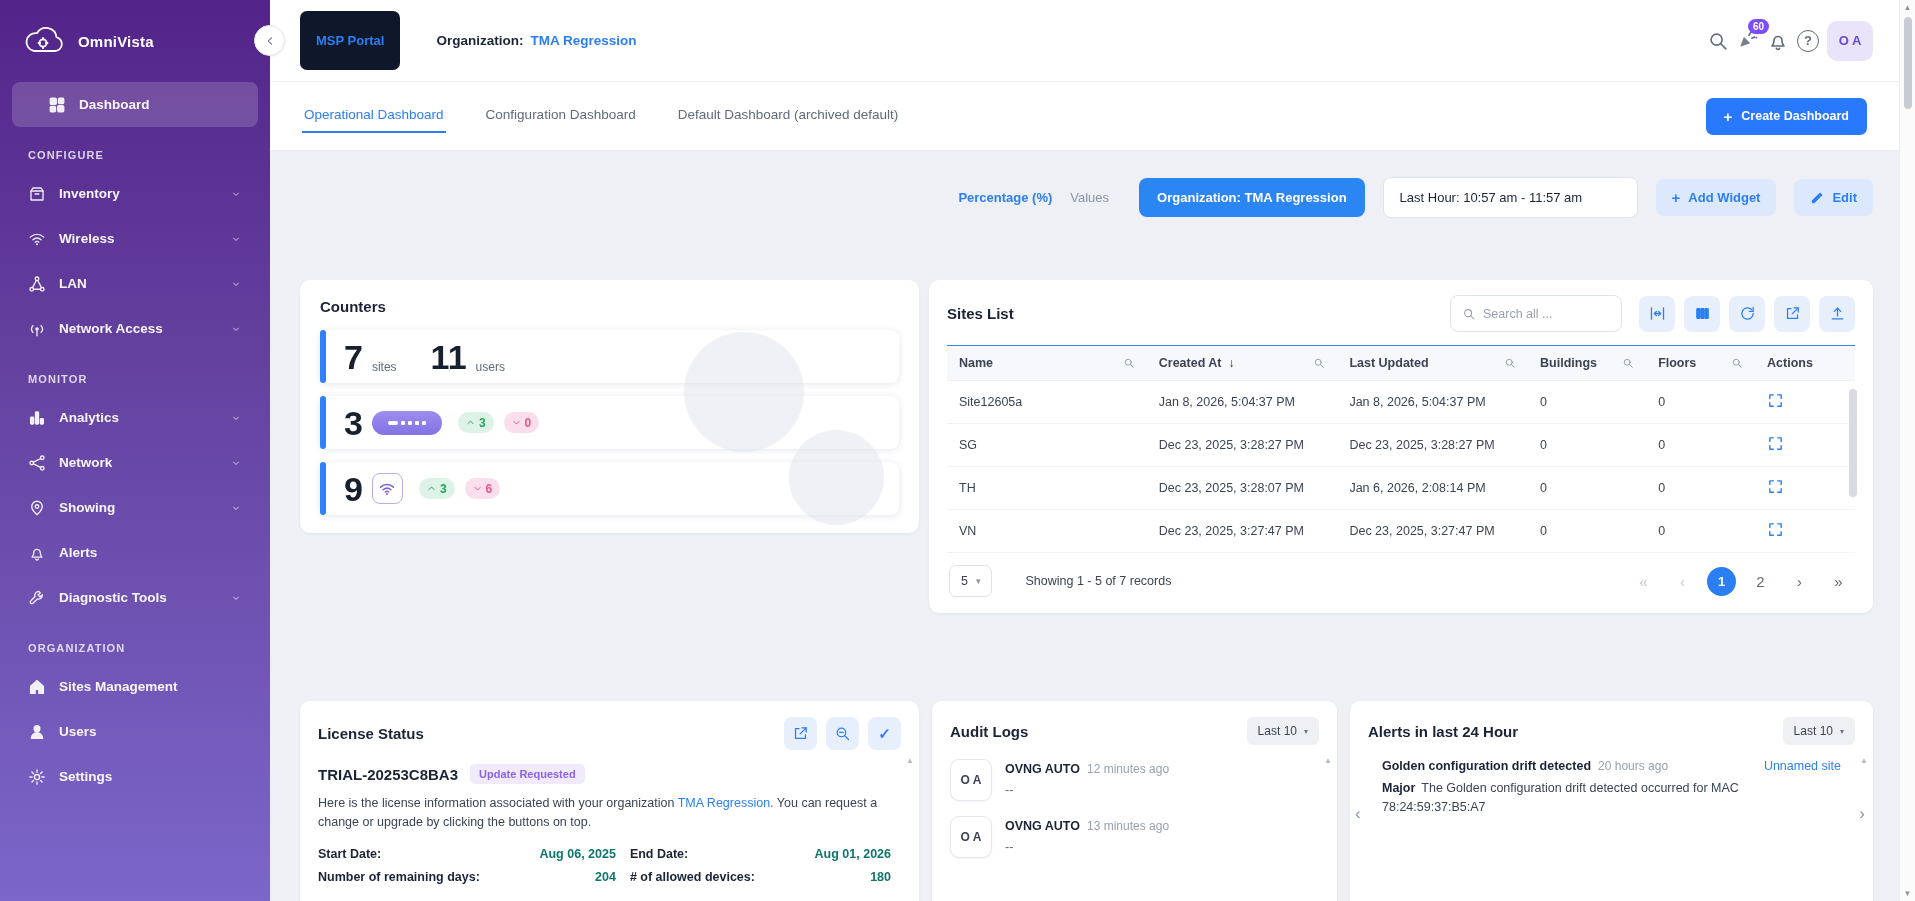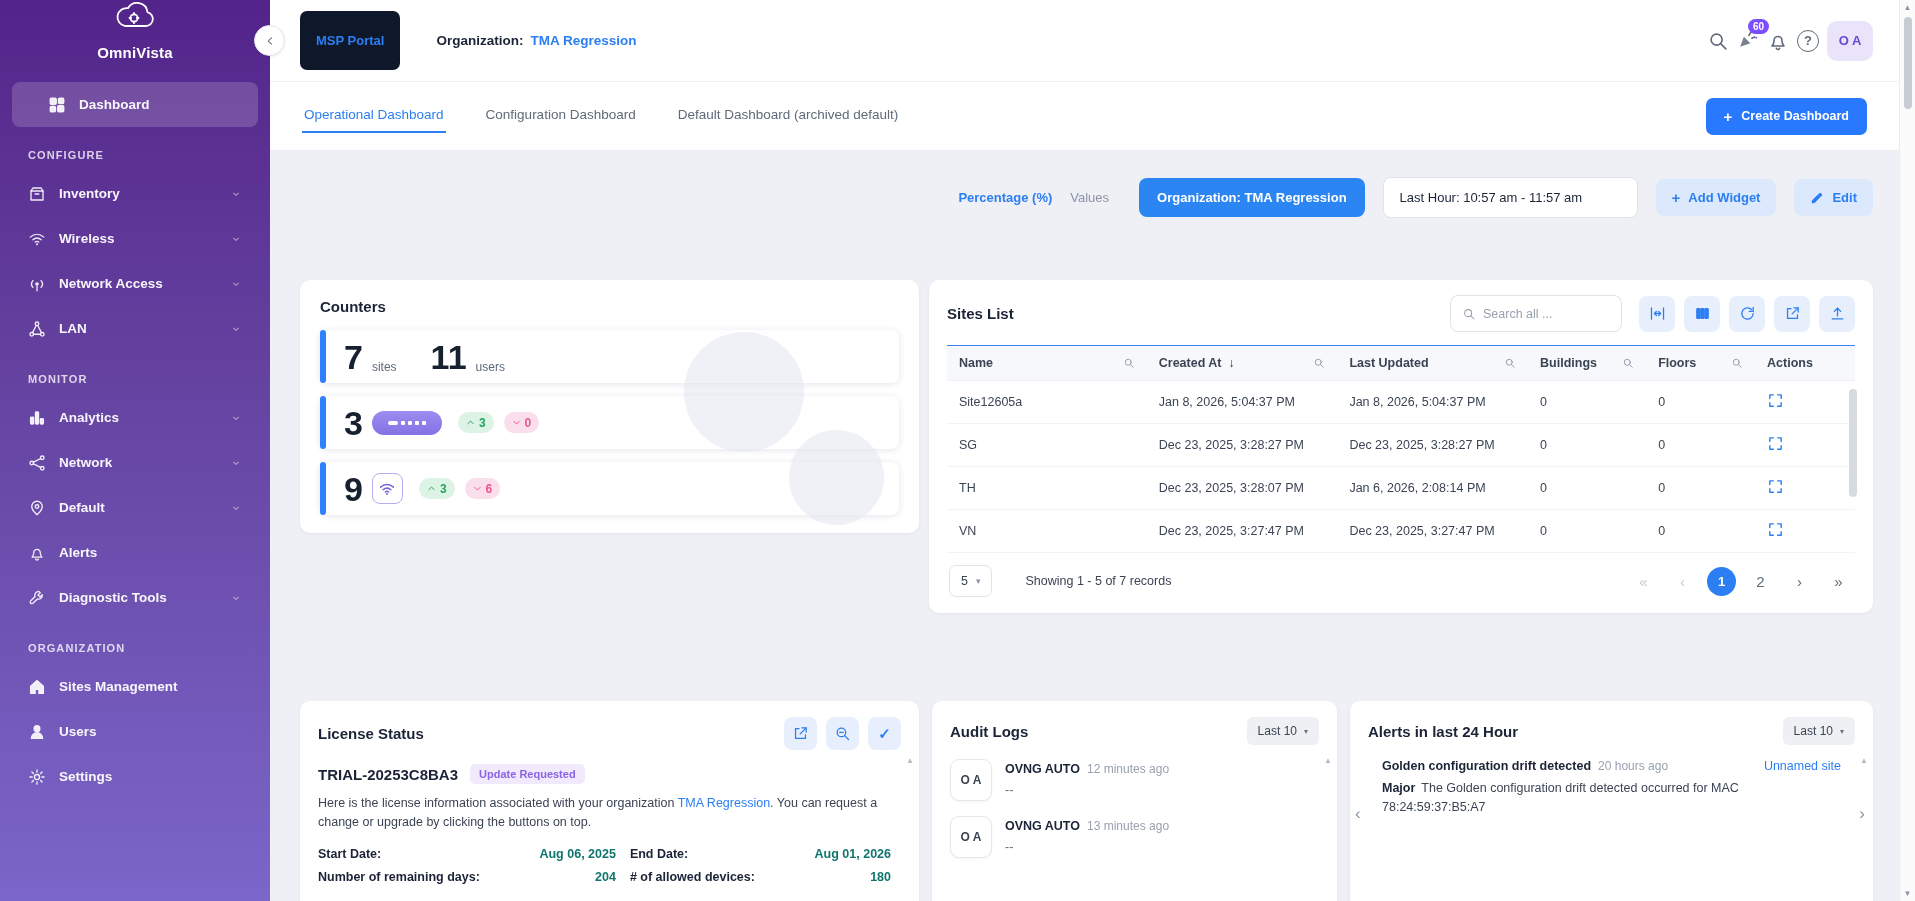--- a/index.html
+++ b/index.html
@@ -5,21 +5,21 @@
   * { box-sizing: border-box; margin: 0; padding: 0; }
   html,body { width: 1915px; height: 901px; overflow: hidden; }
   body { font-family: "Liberation Sans", sans-serif; background: #eef0f6; color: #1b2437; }
   .app { display: flex; height: 100%; }
 
   
   svg { fill: none; stroke: currentColor; stroke-width: 1.8; stroke-linecap: round; stroke-linejoin: round; display:block; }
 
   
   .sidebar { width: 270px; flex-shrink: 0; background: linear-gradient(180deg,#53248a 0%,#64419f 40%,#7b66c9 100%); color:#fff; position:relative; }
-  .brand { height: 82px; display:flex; align-items:center; gap:12px; padding:0 22px;flex-direction:column; }
+  .brand { height: 82px; display:flex; align-items:center; gap:12px; padding:0 22px; }
   .brand-logo svg { width:44px; height:32px; }
   .brand-name { font-size:15px; font-weight:bold; letter-spacing:.2px; }
   .nav-item { height:45px; display:flex; align-items:center; gap:13px; padding:0 16px; margin:0 12px; border-radius:8px; font-size:13.5px; font-weight:bold; color:rgba(255,255,255,.95); cursor:pointer; }
   .nav-item.active { background:rgba(255,255,255,.17);padding-left:36px; }
   .nav-ic { width:18px; height:18px; flex-shrink:0; opacity:.95; }
   .nav-ic svg { width:18px; height:18px; }
   .nav-ch { margin-left:auto; opacity:.85; }
   .nav-ch svg { width:12px; height:12px; }
   .nav-section { padding:22px 28px 10px; font-size:11px; font-weight:bold; letter-spacing:1.1px; color:rgba(255,255,255,.78); }
 
@@ -222,48 +222,48 @@
       <span class="nav-lb">Wireless</span>
       <span class="nav-ch">
           <svg viewBox="0 0 24 24" stroke-width="2.4">
             <path d="M7 10l5 5 5-5"></path>
           </svg>
         </span>
     </div>
     <div class="nav-item">
       <span class="nav-ic">
           <svg viewBox="0 0 24 24">
+            <circle cx="12" cy="5" r="2.4"></circle>
+            <circle cx="5" cy="19" r="2.4"></circle>
+            <circle cx="19" cy="19" r="2.4"></circle>
+            <path d="M11 7.3 L6 16.8 M13 7.3 L18 16.8 M7.5 19h9"></path>
+          </svg>
+        </span>
+      <span class="nav-lb">LAN</span>
+      <span class="nav-ch">
+          <svg viewBox="0 0 24 24" stroke-width="2.4">
+            <path d="M7 10l5 5 5-5"></path>
+          </svg>
+        </span>
+    </div>
+    <div class="nav-item">
+      <span class="nav-ic">
+          <svg viewBox="0 0 24 24">
             <circle cx="12" cy="12" r="2.4" fill="currentColor" stroke="none"></circle>
             <path d="M6.5 7.5a7 7 0 0 0 0 9 M17.5 7.5a7 7 0 0 1 0 9"></path>
             <path d="M12 14.5V21"></path>
           </svg>
         </span>
       <span class="nav-lb">Network Access</span>
       <span class="nav-ch">
           <svg viewBox="0 0 24 24" stroke-width="2.4">
             <path d="M7 10l5 5 5-5"></path>
           </svg>
         </span>
     </div>
-    <div class="nav-item">
-      <span class="nav-ic">
-          <svg viewBox="0 0 24 24">
-            <circle cx="12" cy="5" r="2.4"></circle>
-            <circle cx="5" cy="19" r="2.4"></circle>
-            <circle cx="19" cy="19" r="2.4"></circle>
-            <path d="M11 7.3 L6 16.8 M13 7.3 L18 16.8 M7.5 19h9"></path>
-          </svg>
-        </span>
-      <span class="nav-lb">LAN</span>
-      <span class="nav-ch">
-          <svg viewBox="0 0 24 24" stroke-width="2.4">
-            <path d="M7 10l5 5 5-5"></path>
-          </svg>
-        </span>
-    </div>
 
     <div class="nav-section">MONITOR</div>
 
     <div class="nav-item">
       <span class="nav-ic">
           <svg viewBox="0 0 24 24" stroke="none">
             <rect x="3.5" y="11" width="4" height="9" rx="1" fill="currentColor"></rect>
             <rect x="10" y="4" width="4" height="16" rx="1" fill="currentColor"></rect>
             <rect x="16.5" y="13" width="4" height="7" rx="1" fill="currentColor"></rect>
           </svg>
@@ -291,21 +291,21 @@
           </svg>
         </span>
     </div>
     <div class="nav-item">
       <span class="nav-ic">
           <svg viewBox="0 0 24 24">
             <path d="M12 21s-7-6.2-7-11a7 7 0 0 1 14 0c0 4.8-7 11-7 11z"></path>
             <circle cx="12" cy="10" r="2.4"></circle>
           </svg>
         </span>
-      <span class="nav-lb">Default</span>
+      <span class="nav-lb">Showing</span>
       <span class="nav-ch">
           <svg viewBox="0 0 24 24" stroke-width="2.4">
             <path d="M7 10l5 5 5-5"></path>
           </svg>
         </span>
     </div>
     <div class="nav-item">
       <span class="nav-ic">
           <svg viewBox="0 0 24 24">
             <path d="M5.5 17.5h13c-1.7-1.9-2.2-3.8-2.2-6.1a4.3 4.3 0 1 0-8.6 0c0 2.3-.5 4.2-2.2 6.1z"></path>

